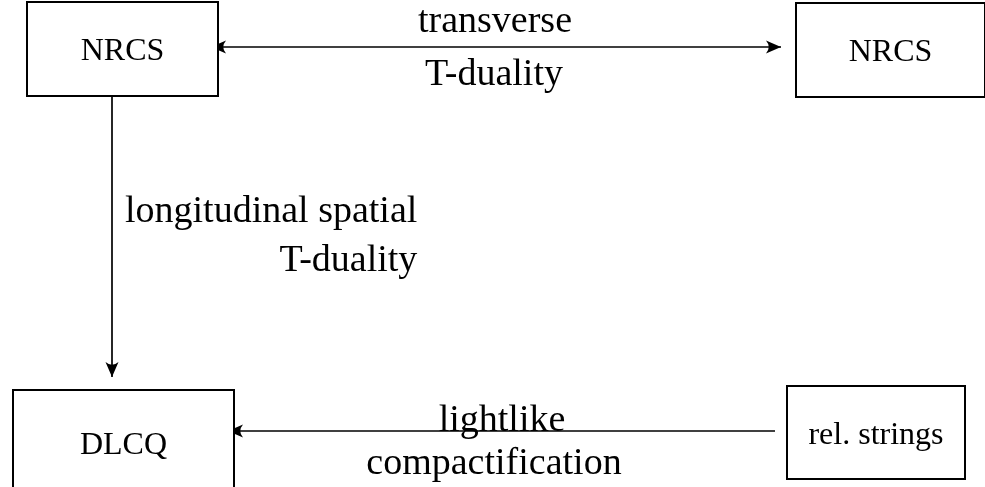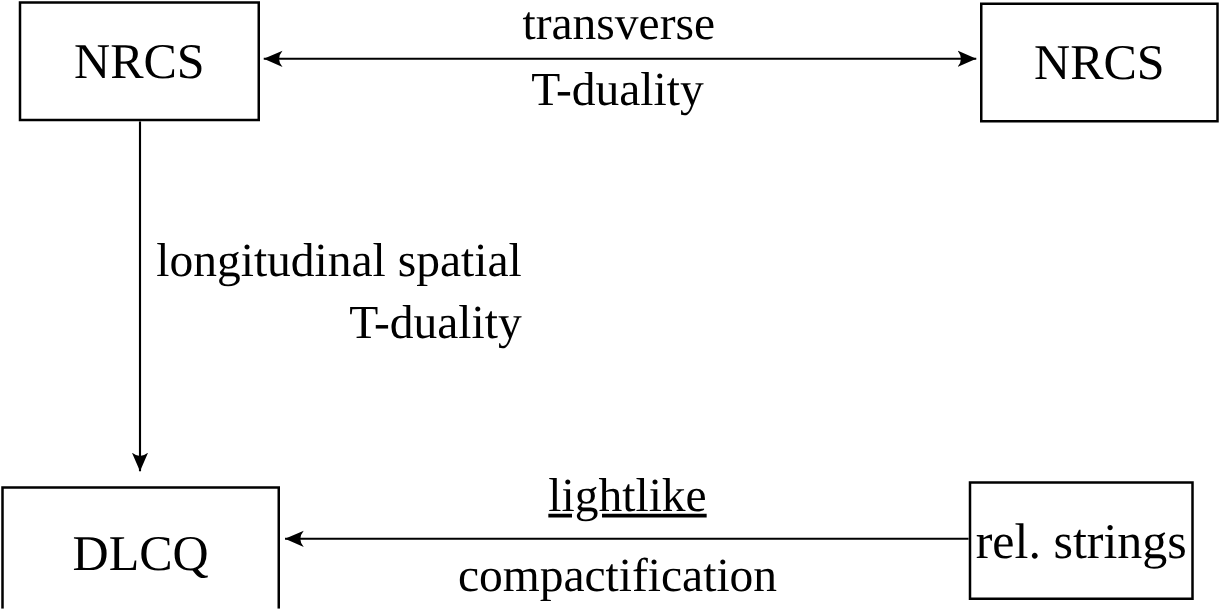--- a/index.html
+++ b/index.html
@@ -26,38 +26,39 @@
   .node {
     position: absolute;
     box-sizing: border-box;
     border: 2px solid #000000;
     background: #ffffff;
     display: flex;
     flex-direction: column;
     align-items: center;
     justify-content: center;
     text-align: center;
-    font-size: 40px;
+    font-size: 32px;
     line-height: 50px;
+    margin-left: 11px;
   }
   .node-nrcs-left  { left: 15px;  top: 1px;   width: 193px; height: 96px; }
   .node-nrcs-right { left: 784px; top: 2px;   width: 191px; height: 96px; }
   .node-dlcq       { left: 1px;   top: 389px; width: 223px; height: 107px; }
   .node-rel        { left: 775px; top: 385px; width: 180px; height: 95px; }
   .edge-label {
     position: absolute;
     font-size: 38px;
     line-height: 44px;
     white-space: nowrap;
   }
   .centered { transform: translateX(-50%); text-align: center; }
   .lbl-transverse      { left: 495px; top: -3px; }
   .lbl-tduality-top    { left: 494px; top: 50px; }
   .lbl-longitudinal    { left: 125px; top: 185px; line-height: 49px; text-align: right; }
-  .lbl-lightlike       { left: 502px; top: 375px; text-decoration: underline; }
+  .lbl-lightlike       { left: 502px; top: 396px; }
   .lbl-compactification{ left: 494px; top: 439px; }
 </style>
 </head>
 <body>
 
 <div class="canvas">
 
   <svg class="arrow-layer" width="985" height="487" viewBox="0 0 985 487" xmlns="http://www.w3.org/2000/svg">
     <defs>
       <marker id="stealth" markerUnits="userSpaceOnUse" markerWidth="16" markerHeight="14" viewBox="0 0 16 14" refX="15" refY="7" orient="auto-start-reverse">

